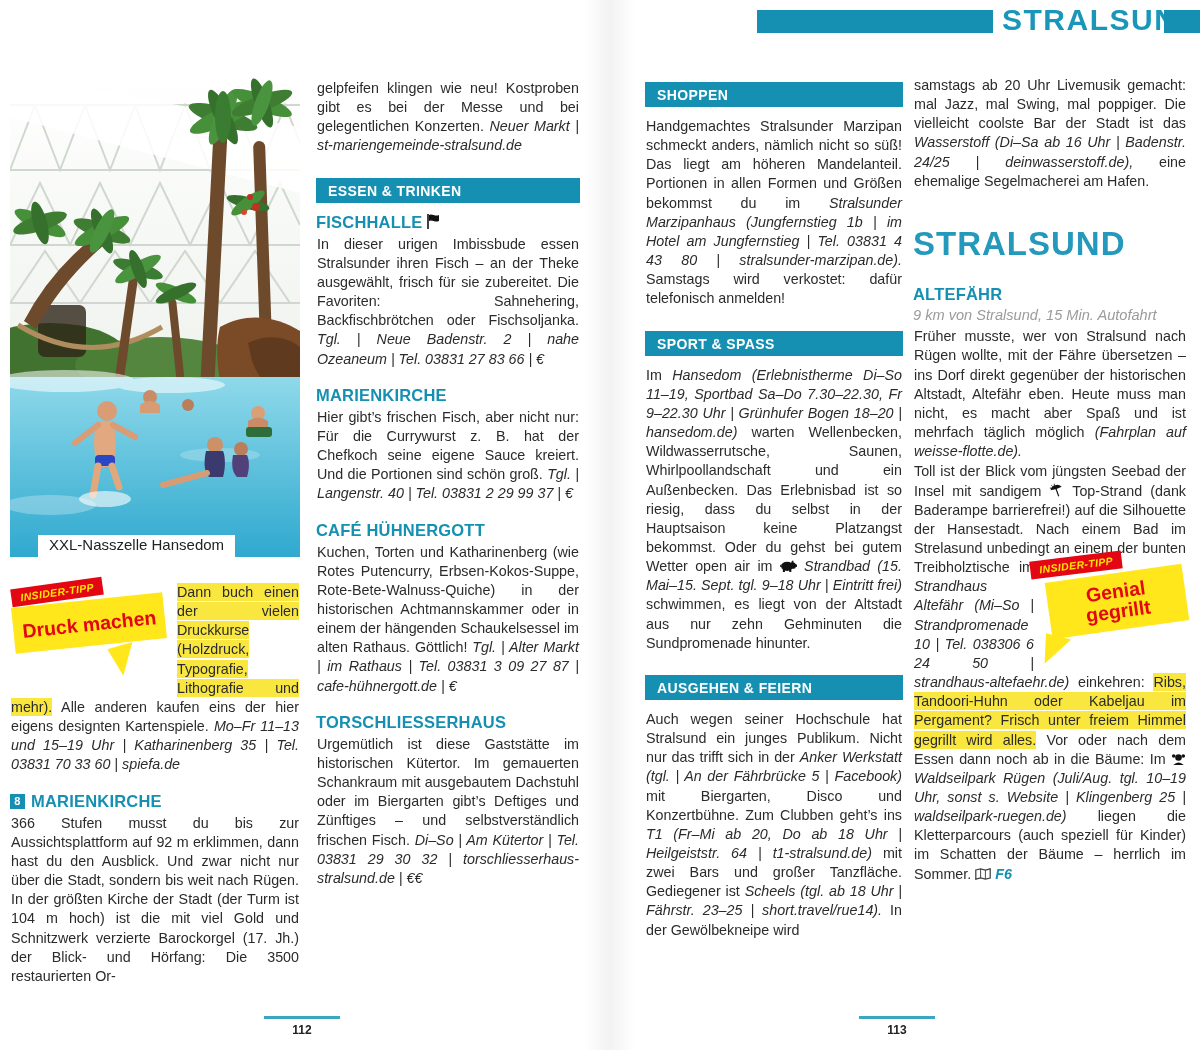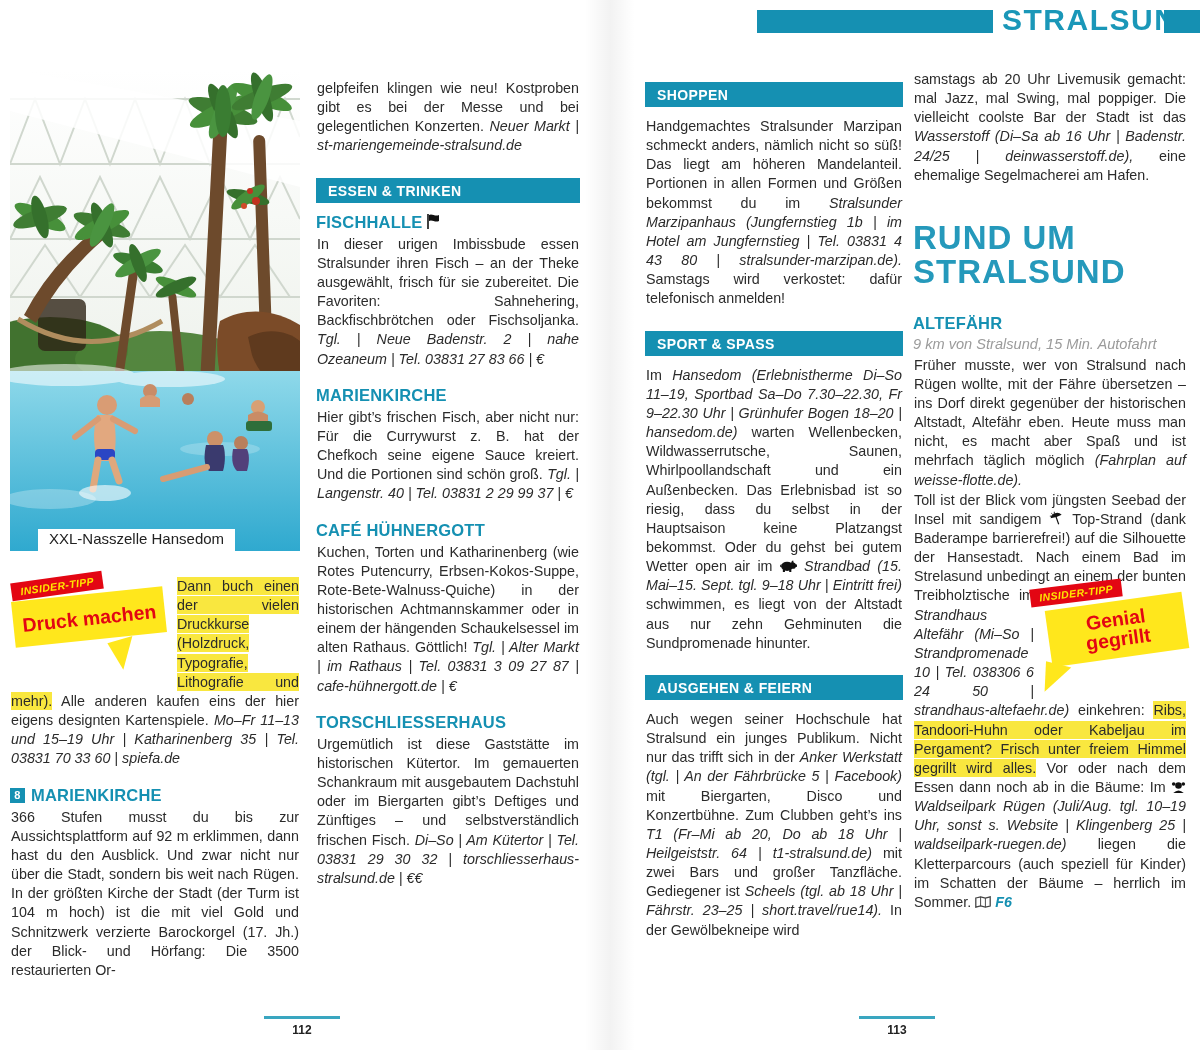--- a/index.html
+++ b/index.html
@@ -5,21 +5,21 @@
   html,body{margin:0;padding:0;}
   body{width:1200px;height:1050px;position:relative;background:#ffffff;
        font-family:"Liberation Sans",sans-serif;color:#2b2b2b;overflow:hidden;}
   .gutter{position:absolute;left:585px;top:0;width:50px;height:1050px;
           background:linear-gradient(90deg,rgba(0,0,0,0) 0%,rgba(0,0,0,.05) 50%,rgba(0,0,0,0) 100%);}
   
   .hd-bar{position:absolute;background:#1590b2;height:23px;top:10px;}
   .hd-title{position:absolute;top:3px;left:1002px;color:#1a97b8;font-size:30px;font-weight:700;
             letter-spacing:1.5px;line-height:34px;}
   
-  .col{position:absolute;top:69px;}
+  .col{position:absolute;top:75px;}
   .body{margin:1px;text-align:justify;font-size:14.3px;line-height:1.34;}
   .it{font-style:italic;}
   .gray-it{color:#9b9b9b;font-style:italic;font-size:14.6px;margin:2px 0 4px;}
   .hl{background:#f9e73f;padding:1px 0;}
   .section-bar{background:#1590b2;color:#fff;font-weight:700;font-size:14px;
                padding:5px 12px 4px;margin:22px 0 10px;letter-spacing:.4px;}
   .entry-title{color:#1590b2;font-weight:700;font-size:16.5px;margin:17px 0 3px;letter-spacing:.2px;}
   .region-title{color:#2599bb;font-weight:700;font-size:33px;line-height:1.04;letter-spacing:1px;
                 margin:36px 0 10px;}
   .num-badge{display:inline-block;width:15px;height:15px;background:#1590b2;color:#fff;
@@ -259,21 +259,20 @@
     <span>Auch wegen seiner Hochschule hat Stralsund ein junges Publikum. Nicht nur das trifft sich in der </span><span class="it">Anker Werkstatt (tgl. | An der Fährbrücke 5 | Facebook)</span><span> mit Biergarten, Disco und Konzertbühne. Zum Clubben geht’s ins </span><span class="it">T1 (Fr–Mi ab 20, Do ab 18 Uhr | Heilgeiststr. 64 | t1-stralsund.de)</span><span> mit zwei Bars und großer Tanzfläche. Gediegener ist </span><span class="it">Scheels (tgl. ab 18 Uhr | Fährstr. 23–25 | short.travel/rue14).</span><span> In der Gewölbekneipe wird</span>
   </p>
 </div>
 
 <div class="col" style="left:913px;width:274px;">
   <p class="body">
     <span>samstags ab 20 Uhr Livemusik gemacht: mal Jazz, mal Swing, mal poppiger. Die vielleicht coolste Bar der Stadt ist das </span><span class="it">Wasserstoff (Di–Sa ab 16 Uhr | Badenstr. 24/25 | deinwasserstoff.de),</span><span> eine ehemalige Segelmacherei am Hafen.</span>
   </p>
 
   <div class="region-title">
-    <div>RUND UM</div>
     <div>STRALSUND</div>
   </div>
 
   <div class="entry-title" style="margin-top:24px;">ALTEFÄHR</div>
   <div class="gray-it">9 km von Stralsund, 15 Min. Autofahrt</div>
 
   <p class="body">
     <span>Früher musste, wer von Stralsund nach Rügen wollte, mit der Fähre übersetzen – ins Dorf direkt gegenüber der historischen Altstadt, Altefähr eben. Heute muss man nicht, es macht aber Spaß und ist mehrfach täglich möglich </span><span class="it">(Fahrplan auf weisse-flotte.de).</span>
   </p>
 

